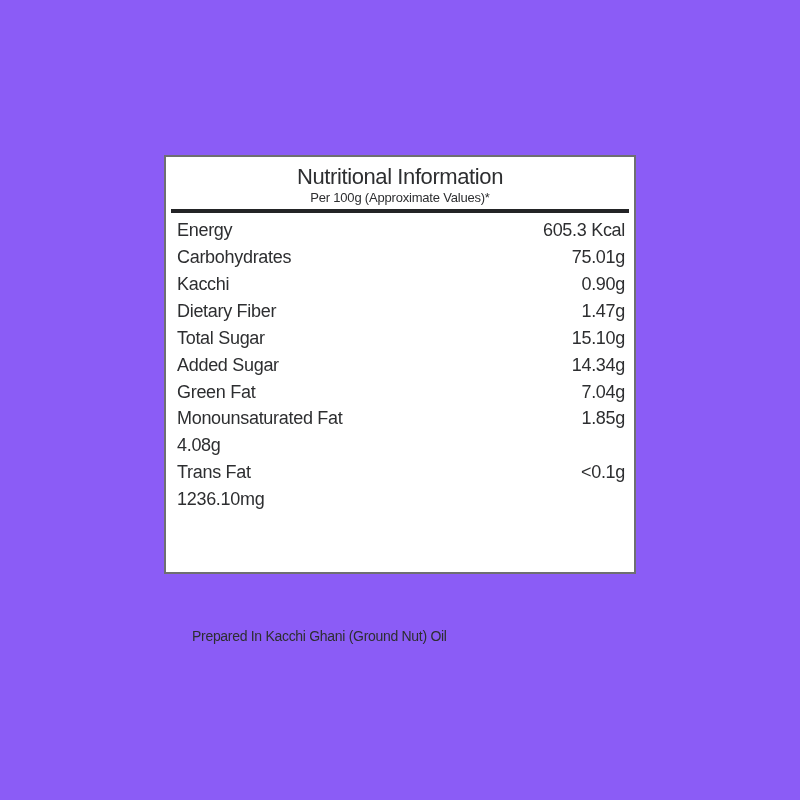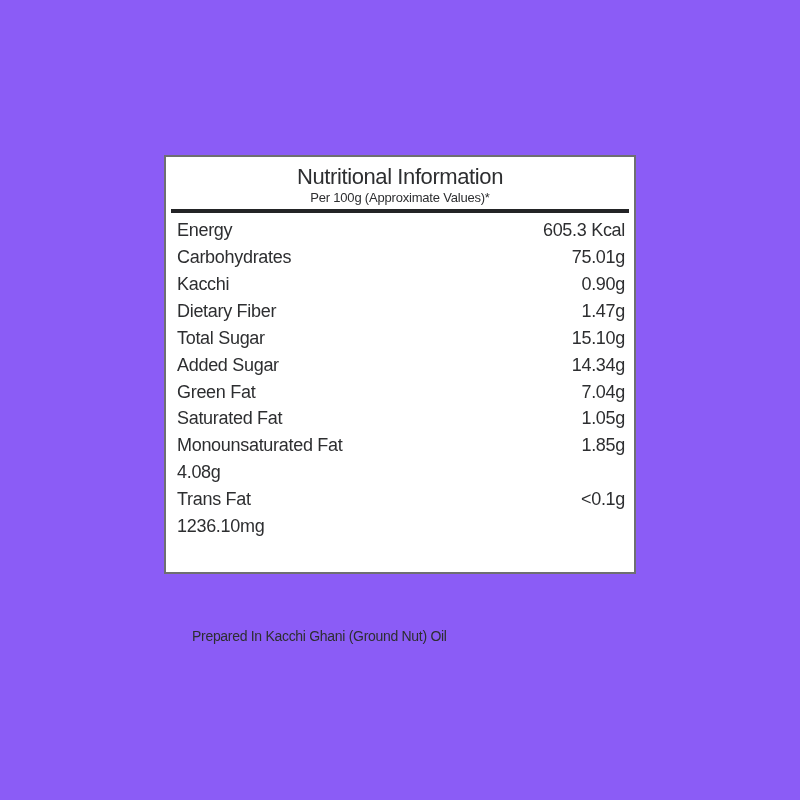--- a/index.html
+++ b/index.html
@@ -110,24 +110,20 @@
   <div class="row">
     <span class="row-label">Added Sugar</span>
     <span class="row-value">14.34g</span>
   </div>
 
   <div class="row">
     <span class="row-label">Green Fat</span>
     <span class="row-value">7.04g</span>
   </div>
 
-  <div class="row">
-    <span class="row-label">Saturated Fat</span>
-    <span class="row-value">1.05g</span>
-  </div>
 
   <div class="row">
     <span class="row-label">Monounsaturated Fat</span>
     <span class="row-value">1.85g</span>
   </div>
 
   <div class="row">
     <span class="row-value">4.08g</span>
   </div>
 

